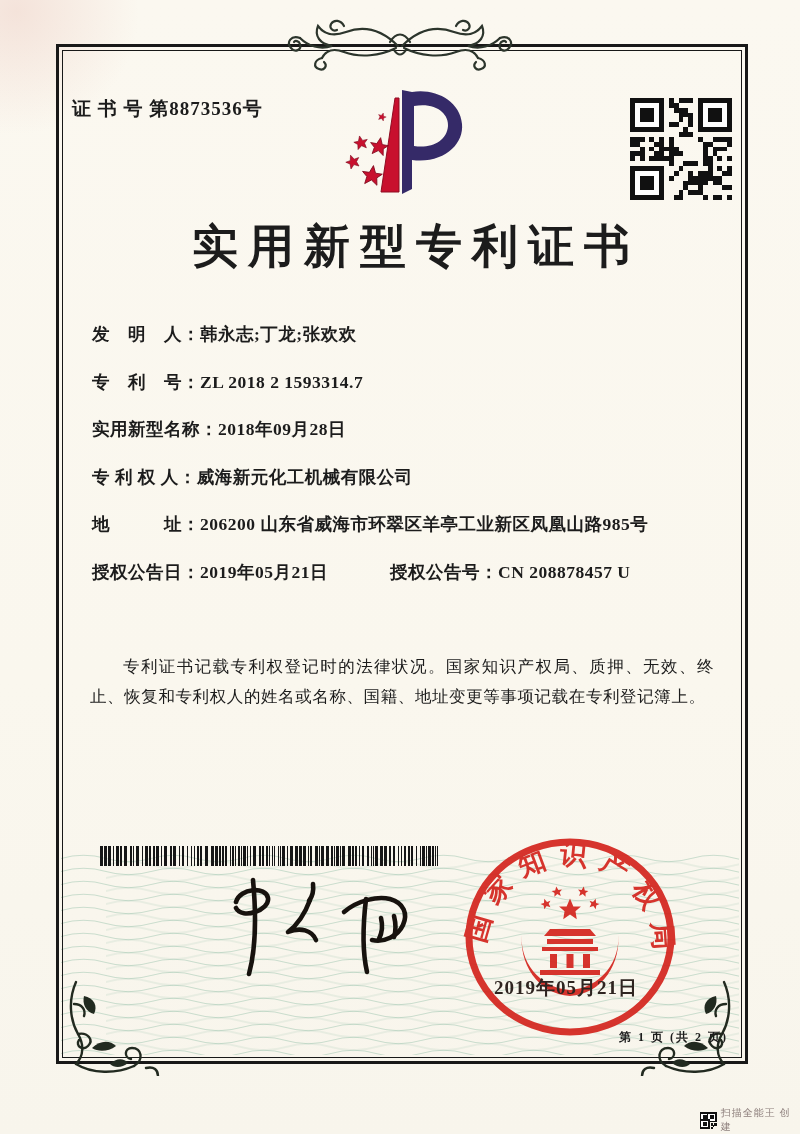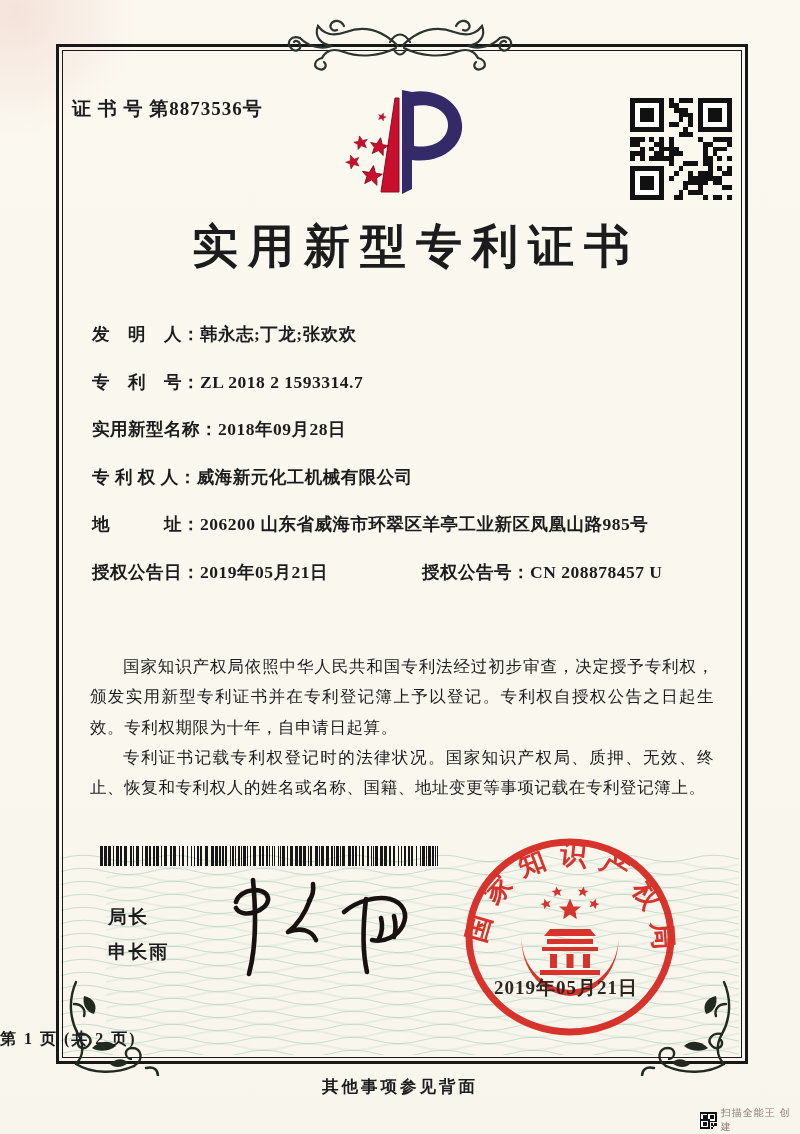--- a/index.html
+++ b/index.html
@@ -26,34 +26,34 @@
   .certno{left:72px;top:96px;font-size:19px;font-weight:600;letter-spacing:1px;z-index:3;}
   .logo{left:336px;top:84px;width:138px;height:118px;z-index:3;}
   .qr{left:630px;top:98px;width:102px;height:102px;z-index:3;}
   .title{left:0;top:216px;width:800px;text-align:center;font-size:46px;font-weight:700;
          letter-spacing:10px;z-index:3;white-space:nowrap;margin-left:16px;}
   
   .fields{left:92px;top:322px;width:625px;z-index:3;}
   .frow{height:47.6px;font-size:17.5px;font-weight:700;white-space:nowrap;letter-spacing:.5px;}
   .frow .lab{display:inline-block;}
   .grant-row{display:flex;}
-  .grant-row .pair2{margin-left:94px;}
+  .grant-row .pair2{margin-left:62px;}
   
   .paras{left:90px;top:652px;width:624px;z-index:3;font-size:16.5px;line-height:1.84;
          text-align:justify;letter-spacing:.6px;font-weight:500;}
   .paras p{margin:0;text-indent:2em;}
   
   .barcode{left:100px;top:846px;width:356px;height:20px;z-index:3;font-size:0;white-space:nowrap;}
   .barcode span{display:inline-block;height:100%;background:#161616;vertical-align:top;}
   .director{left:108px;top:900px;z-index:3;font-size:18.5px;font-weight:700;line-height:1.9;letter-spacing:2px;}
   .signature{left:212px;top:872px;width:218px;height:120px;z-index:4;}
   .seal{left:462px;top:836px;width:216px;height:204px;z-index:3;opacity:.93;}
   .seal-date{left:494px;top:975px;width:180px;z-index:5;font-size:19px;font-weight:700;
              letter-spacing:1px;color:#2e2420;white-space:nowrap;}
-  .pageinfo{left:0;top:1029px;width:728px;text-align:left;font-size:16px;font-weight:600;
+  .pageinfo{left:0;top:1029px;width:728px;text-align:right;font-size:12px;font-weight:600;
             letter-spacing:2px;z-index:3;}
   .backnote{left:0;top:1076px;width:800px;text-align:center;font-size:16.5px;font-weight:600;
             letter-spacing:3px;z-index:3;}
   .scanmark{left:700px;top:1106px;z-index:3;display:flex;align-items:center;gap:4px;}
   .scanmark .txt{font-size:10px;color:#8d7f7c;letter-spacing:1px;
                  font-family:"Liberation Sans","DejaVu Sans",sans-serif;}
   .scan-qr{width:17px;height:17px;}
 </style>
 </head>
 <body>
@@ -278,30 +278,25 @@
     <div class="frow"><span class="lab">实用新型名称：</span><span>2018年09月28日</span></div>
     <div class="frow"><span class="lab">专 利 权 人：</span><span>威海新元化工机械有限公司</span></div>
     <div class="frow"><span class="lab">地　　　址：</span><span>206200 山东省威海市环翠区羊亭工业新区凤凰山路985号</span></div>
     <div class="frow grant-row">
       <span><span class="lab">授权公告日：</span><span>2019年05月21日</span></span>
       <span class="pair2"><span class="lab">授权公告号：</span><span>CN 208878457 U</span></span>
     </div>
   </div>
 
   <div class="abs paras">
-    <p>国家知识产权局依照中华人民共和国专利法经过初步审查，决定授予专利权，颁发实用新型专利证书并在专利登记簿上予以登记。专利权自授权公告之日起生效。专利权期限为十年，自申请日起算。</p>
     <p>专利证书记载专利权登记时的法律状况。国家知识产权局、质押、无效、终止、恢复和专利权人的姓名或名称、国籍、地址变更等事项记载在专利登记簿上。</p>
   </div>
 
   <div class="abs barcode" id="barcode"><span style="width:3px;margin-right:1px"></span><span style="width:3px;margin-right:1px"></span><span style="width:3px;margin-right:2px"></span><span style="width:1px;margin-right:2px"></span><span style="width:3px;margin-right:1px"></span><span style="width:2px;margin-right:2px"></span><span style="width:3px;margin-right:3px"></span><span style="width:2px;margin-right:1px"></span><span style="width:1px;margin-right:2px"></span><span style="width:3px;margin-right:3px"></span><span style="width:1px;margin-right:2px"></span><span style="width:3px;margin-right:1px"></span><span style="width:2px;margin-right:2px"></span><span style="width:2px;margin-right:1px"></span><span style="width:3px;margin-right:2px"></span><span style="width:1px;margin-right:2px"></span><span style="width:3px;margin-right:3px"></span><span style="width:2px;margin-right:1px"></span><span style="width:3px;margin-right:3px"></span><span style="width:1px;margin-right:2px"></span><span style="width:2px;margin-right:3px"></span><span style="width:1px;margin-right:3px"></span><span style="width:1px;margin-right:2px"></span><span style="width:1px;margin-right:2px"></span><span style="width:2px;margin-right:1px"></span><span style="width:2px;margin-right:3px"></span><span style="width:3px;margin-right:3px"></span><span style="width:3px;margin-right:1px"></span><span style="width:3px;margin-right:1px"></span><span style="width:2px;margin-right:1px"></span><span style="width:2px;margin-right:1px"></span><span style="width:2px;margin-right:3px"></span><span style="width:1px;margin-right:1px"></span><span style="width:2px;margin-right:1px"></span><span style="width:1px;margin-right:2px"></span><span style="width:2px;margin-right:1px"></span><span style="width:1px;margin-right:1px"></span><span style="width:3px;margin-right:1px"></span><span style="width:1px;margin-right:2px"></span><span style="width:1px;margin-right:2px"></span><span style="width:3px;margin-right:3px"></span><span style="width:2px;margin-right:1px"></span><span style="width:2px;margin-right:2px"></span><span style="width:2px;margin-right:1px"></span><span style="width:1px;margin-right:2px"></span><span style="width:1px;margin-right:1px"></span><span style="width:1px;margin-right:3px"></span><span style="width:1px;margin-right:1px"></span><span style="width:1px;margin-right:1px"></span><span style="width:3px;margin-right:2px"></span><span style="width:1px;margin-right:2px"></span><span style="width:3px;margin-right:2px"></span><span style="width:3px;margin-right:1px"></span><span style="width:3px;margin-right:1px"></span><span style="width:3px;margin-right:2px"></span><span style="width:1px;margin-right:1px"></span><span style="width:2px;margin-right:3px"></span><span style="width:3px;margin-right:1px"></span><span style="width:1px;margin-right:1px"></span><span style="width:3px;margin-right:2px"></span><span style="width:3px;margin-right:2px"></span><span style="width:2px;margin-right:1px"></span><span style="width:1px;margin-right:1px"></span><span style="width:3px;margin-right:1px"></span><span style="width:1px;margin-right:1px"></span><span style="width:3px;margin-right:3px"></span><span style="width:3px;margin-right:1px"></span><span style="width:2px;margin-right:1px"></span><span style="width:2px;margin-right:2px"></span><span style="width:1px;margin-right:2px"></span><span style="width:2px;margin-right:3px"></span><span style="width:2px;margin-right:2px"></span><span style="width:1px;margin-right:1px"></span><span style="width:1px;margin-right:1px"></span><span style="width:3px;margin-right:2px"></span><span style="width:3px;margin-right:1px"></span><span style="width:3px;margin-right:2px"></span><span style="width:2px;margin-right:2px"></span><span style="width:2px;margin-right:3px"></span><span style="width:1px;margin-right:2px"></span><span style="width:1px;margin-right:2px"></span><span style="width:2px;margin-right:2px"></span><span style="width:2px;margin-right:1px"></span><span style="width:2px;margin-right:3px"></span><span style="width:1px;margin-right:3px"></span><span style="width:1px;margin-right:1px"></span><span style="width:3px;margin-right:1px"></span><span style="width:1px;margin-right:1px"></span><span style="width:3px;margin-right:1px"></span><span style="width:2px;margin-right:1px"></span><span style="width:1px;margin-right:1px"></span><span style="width:1px;margin-right:1px"></span></div>
 
-  <div class="abs director">
-    <div>局长</div>
-    <div>申长雨</div>
-  </div>
 
   <svg class="abs signature" viewBox="0 0 210 120">
     <g stroke="#17120e" stroke-width="4.6" fill="none" stroke-linecap="round" stroke-linejoin="round">
       <path d="M20,30 C24,16 50,14 52,26 C54,38 26,48 20,36"></path>
       <path d="M37,8 C40,40 40,76 33,102"></path>
       <path d="M94,28 C88,44 80,54 72,60 C84,55 96,58 100,68"></path>
       <path d="M97,12 C98,20 96,25 93,29"></path>
       <path d="M128,40 C142,28 162,24 174,27 C188,31 192,42 187,53 C182,64 168,71 156,68"></path>
       <path d="M150,27 C147,52 146,78 151,100"></path>
       <path d="M165,46 C167,54 166,61 163,67"></path>
@@ -330,21 +325,20 @@
       <rect x="-28" y="3" width="56" height="4"></rect>
       <rect x="-20" y="10" width="7" height="14"></rect>
       <rect x="-3.5" y="10" width="7" height="14"></rect>
       <rect x="13" y="10" width="7" height="14"></rect>
       <rect x="-30" y="26" width="60" height="5"></rect>
     </g>
   </svg>
   <div class="abs seal-date">2019年05月21日</div>
 
   <div class="abs pageinfo">第 1 页 (共 2 页)</div>
-  <div class="abs backnote">其他事项参见背面</div>
 
   <div class="abs scanmark">
     <svg class="scan-qr" id="qr-small" viewBox="0 0 12 12" shape-rendering="crispEdges">
         <rect x="8" y="8" width="1" height="1" fill="#111"></rect>
         <rect x="10" y="8" width="1" height="1" fill="#111"></rect>
         <rect x="11" y="8" width="1" height="1" fill="#111"></rect>
         <rect x="8" y="9" width="1" height="1" fill="#111"></rect>
         <rect x="9" y="9" width="1" height="1" fill="#111"></rect>
         <rect x="10" y="9" width="1" height="1" fill="#111"></rect>
         <rect x="11" y="9" width="1" height="1" fill="#111"></rect>

